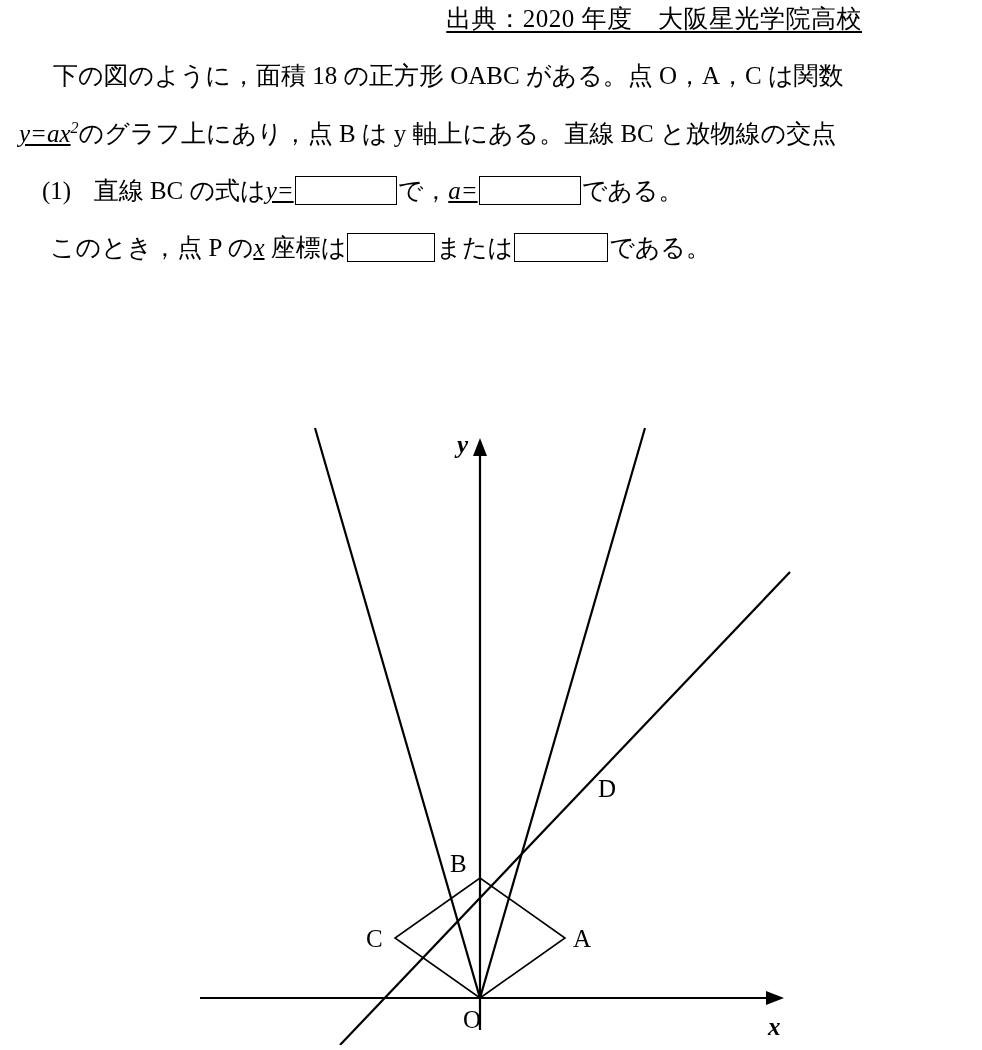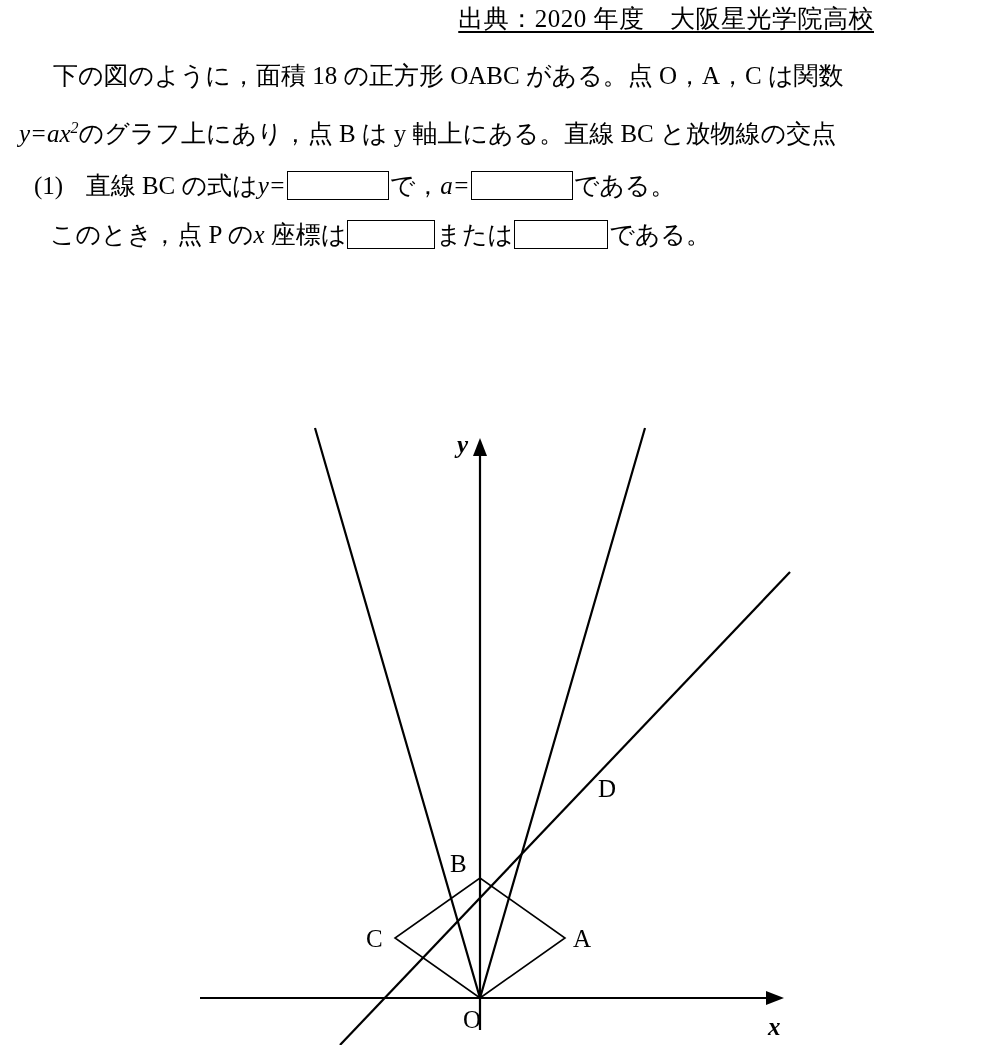--- a/index.html
+++ b/index.html
@@ -12,21 +12,20 @@
     height: 1050px;
     position: relative;
     font-family: "Liberation Serif", serif;
     color: #000000;
     overflow: hidden;
   }
   .page {
     position: relative;
     width: 870px;
     height: 1050px;
-    padding-left: 12px;
   }
 
   
   .source-line {
     position: absolute;
     top: 2px;
     right: 8px;
     font-size: 25px;
     letter-spacing: 0.5px;
     text-decoration: underline;
@@ -42,26 +41,26 @@
     width: 966px;
     font-size: 25px;
     line-height: 41px;
   }
   .para {
     margin: 11px;
     white-space: nowrap;
   }
   .indent1 { text-indent: 34px; }
 
-  .italic { font-style: italic; }
+  .italic { font-style: italic; text-decoration: underline; }
   .sup { font-size: 16px; vertical-align: super; font-style: italic;}
 
   
   .item {
-    margin: 8px;
+    margin: 16px;
     white-space: nowrap;
     padding-left: 18px;
   }
   .item-sub {
     margin: 0;
     white-space: nowrap;
     padding-left: 42px;
   }
 
   

